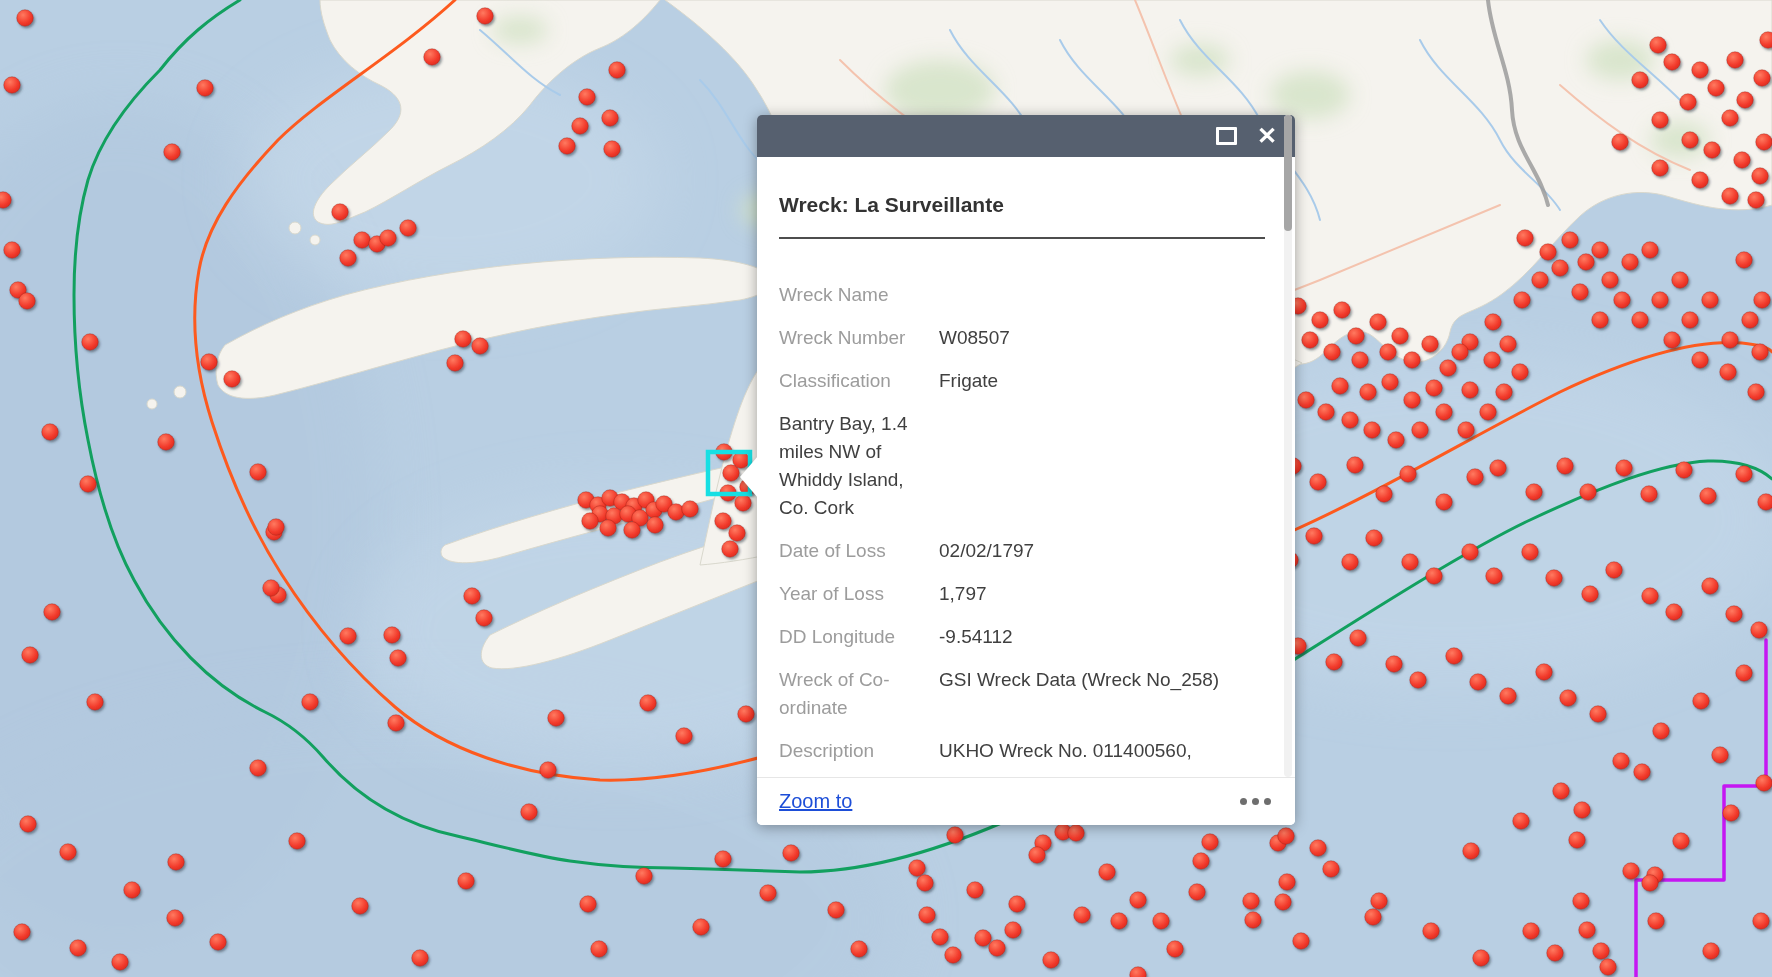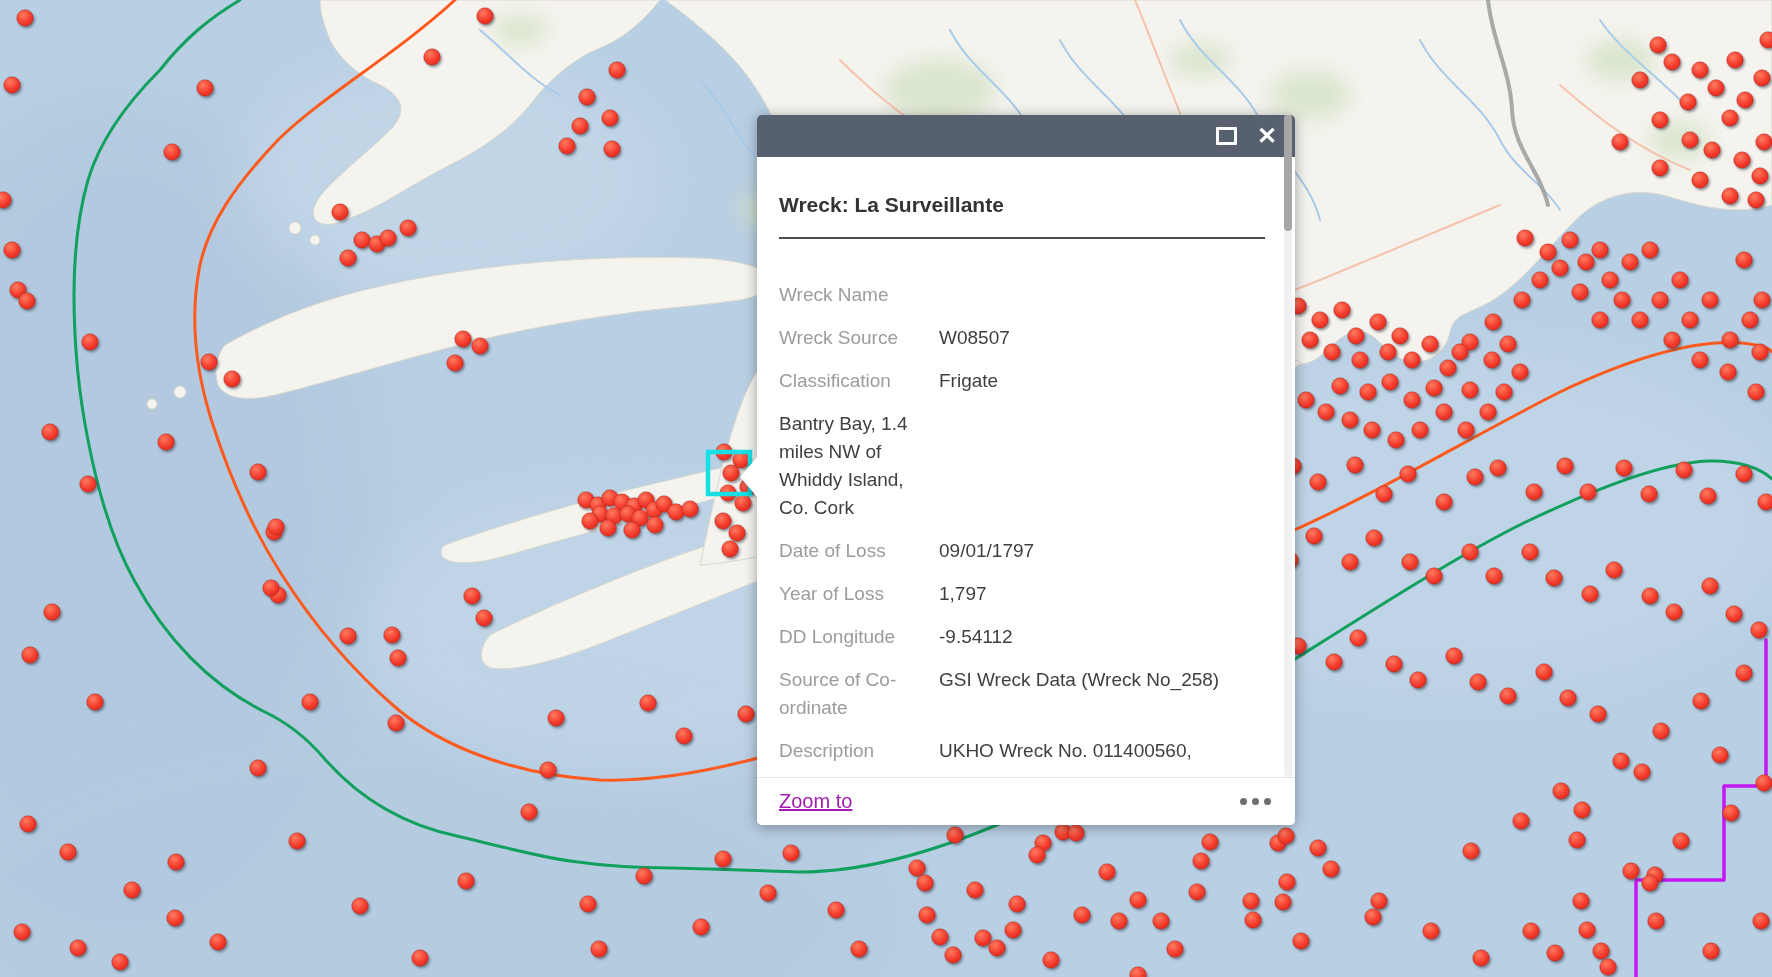--- a/index.html
+++ b/index.html
@@ -26,21 +26,21 @@
               border-radius:0 0 5px 5px;overflow:hidden;padding:34px 30px 10px 22px;box-sizing:border-box;}
   .popup-title{font-size:21px;line-height:28px;font-weight:700;color:#333333;
                padding-bottom:18px;border-bottom:2px solid #4d4d4d;}
   .rows{display:flex;flex-direction:column;row-gap:15px;margin-top:42px;}
   .prow{display:grid;grid-template-columns:130px 1fr;column-gap:30px;font-size:19px;line-height:28px;}
   .flabel{color:#9c9c9c;}
   .fvalue{color:#404040;white-space:pre-line;}
   .popup-footer{position:absolute;left:0;right:0;bottom:0;height:48px;background:#ffffff;
                 border-top:1px solid #e6e6e6;border-radius:0 0 5px 5px;display:flex;align-items:center;
                 justify-content:space-between;padding:0 24px 0 22px;box-sizing:border-box;z-index:3;}
-  .zoomto{font-size:20px;color:#a21caf;text-decoration:underline;cursor:pointer;text-align:center;}
+  .zoomto{font-size:20px;color:#1d4ed8;text-decoration:underline;cursor:pointer;text-align:center;}
   .menu-dots{display:flex;gap:5px;cursor:pointer;}
   .menu-dots span{width:7px;height:7px;border-radius:50%;background:#6e6e6e;display:inline-block;}
   .popup-pointer{position:absolute;left:-17px;top:341px;width:0;height:0;
                  border-top:21px solid transparent;border-bottom:21px solid transparent;
                  border-right:18px solid #ffffff;filter:drop-shadow(-2px 2px 2px rgba(0,0,0,.18));}
   .scrolltrack{position:absolute;right:3px;top:0;bottom:48px;width:8px;background:#f1f1f1;border-radius:4px;z-index:2;}
   .scrollthumb{position:absolute;right:0;top:0;width:8px;height:116px;background:#a6a6a6;border-radius:4px;cursor:pointer;}
 </style>
 </head>
 <body>
@@ -459,45 +459,45 @@
       <span class="icon-max"></span>
       <span class="icon-close">✕</span>
     </div>
     <div class="popup-body">
       <div class="popup-title">Wreck: La Surveillante</div>
       <div class="rows" id="field-rows">
           <div class="prow">
             <div class="flabel">Wreck Name</div>
           </div>
           <div class="prow">
-            <div class="flabel">Wreck Source</div>
+            <div class="flabel">Wreck Number</div>
             <div class="fvalue">W08507</div>
           </div>
           <div class="prow">
             <div class="flabel">Classification</div>
             <div class="fvalue">Frigate</div>
           </div>
           <div class="prow">
             <div class="fvalue">Bantry Bay, 1.4 miles NW of Whiddy Island,
 Co. Cork</div>
           </div>
           <div class="prow">
             <div class="flabel">Date of Loss</div>
-            <div class="fvalue">09/01/1797</div>
+            <div class="fvalue">02/02/1797</div>
           </div>
           <div class="prow">
             <div class="flabel">Year of Loss</div>
             <div class="fvalue">1,797</div>
           </div>
           <div class="prow">
             <div class="flabel">DD Longitude</div>
             <div class="fvalue">-9.54112</div>
           </div>
           <div class="prow">
-            <div class="flabel">Source of Co-ordinate</div>
+            <div class="flabel">Wreck of Co-ordinate</div>
             <div class="fvalue">GSI Wreck Data (Wreck No_258)</div>
           </div>
           <div class="prow">
             <div class="flabel">Description</div>
             <div class="fvalue">UKHO Wreck No. 011400560,</div>
           </div>
         </div>
     </div>
     <div class="scrolltrack">
       <div class="scrollthumb"></div>

